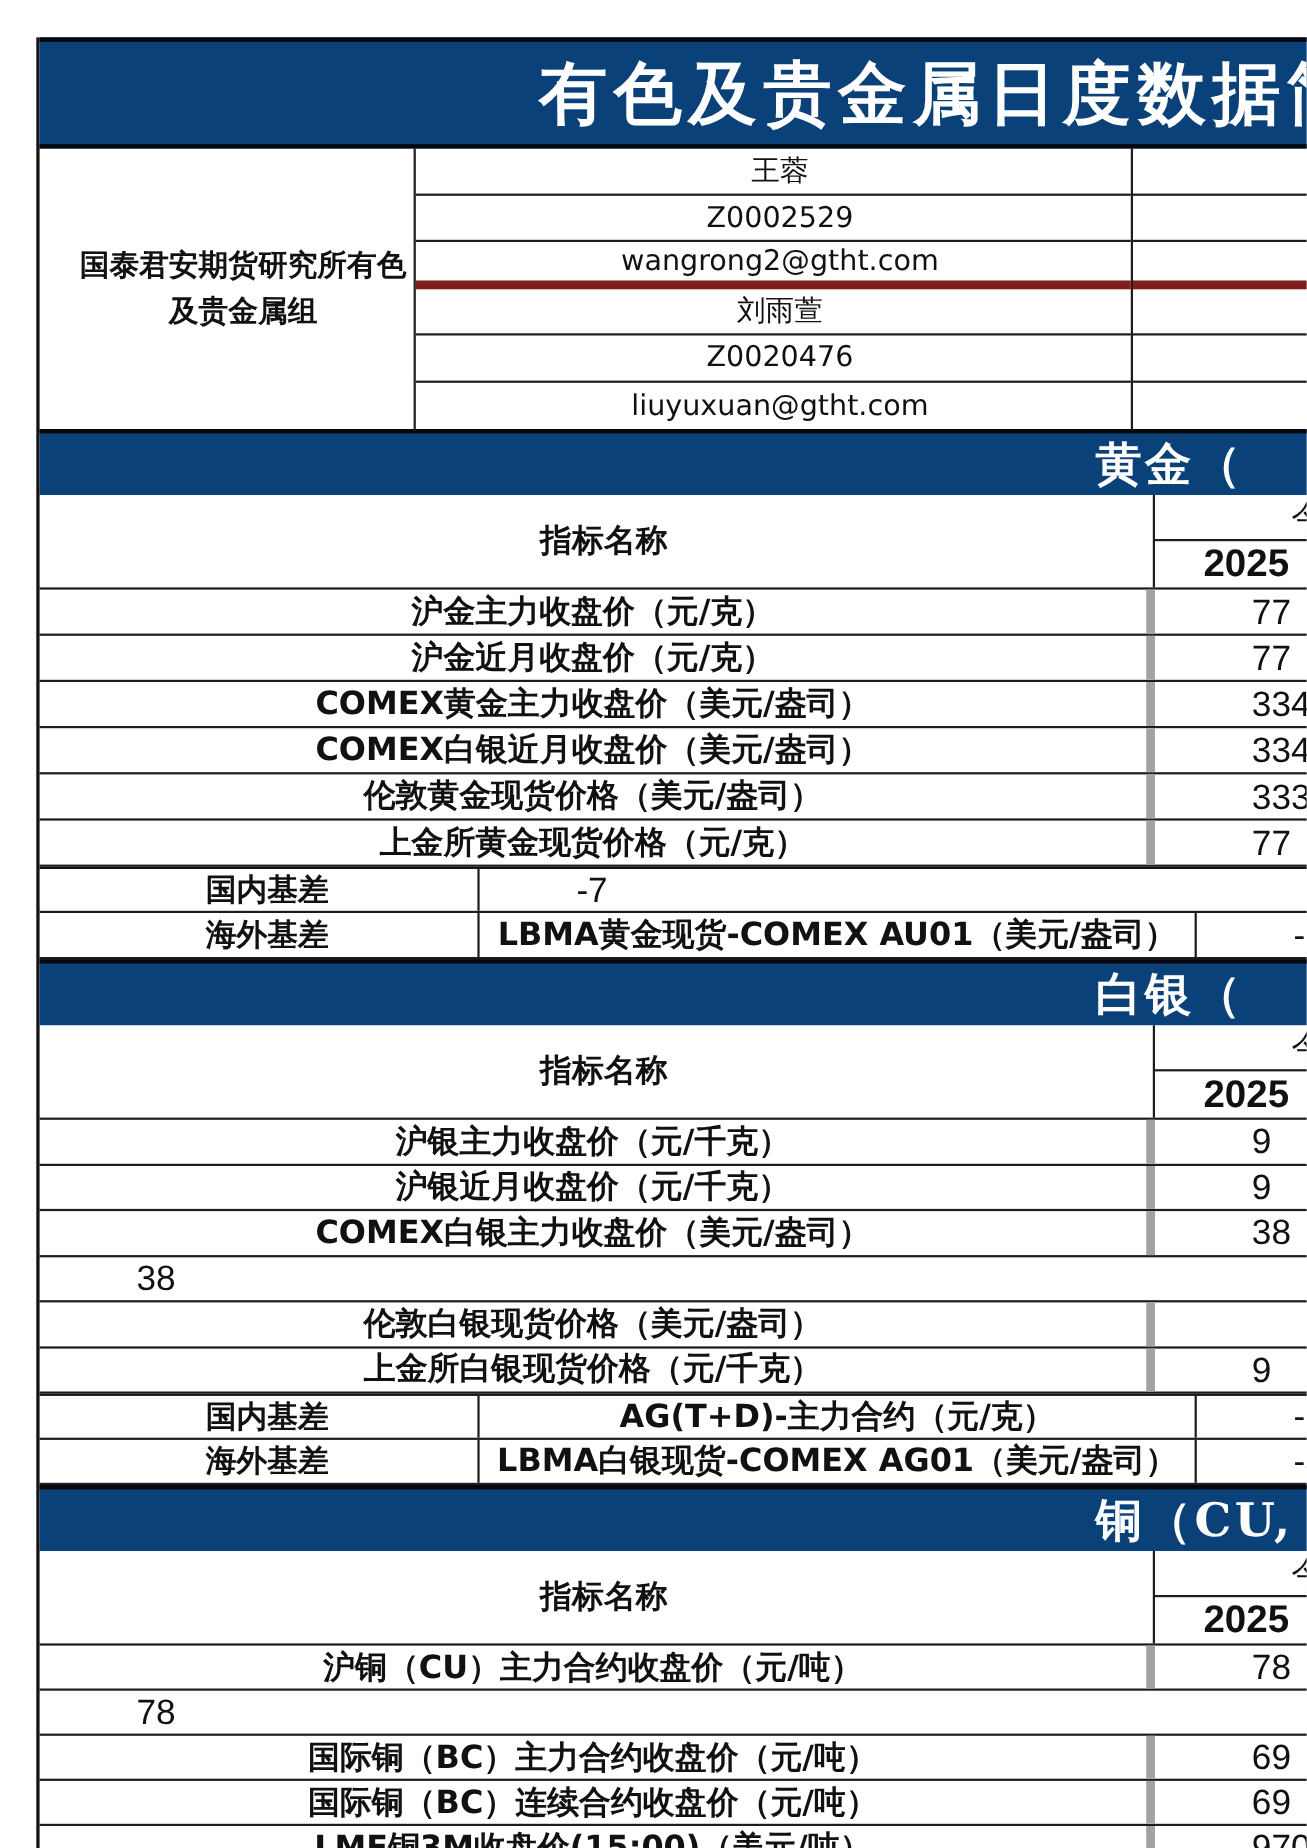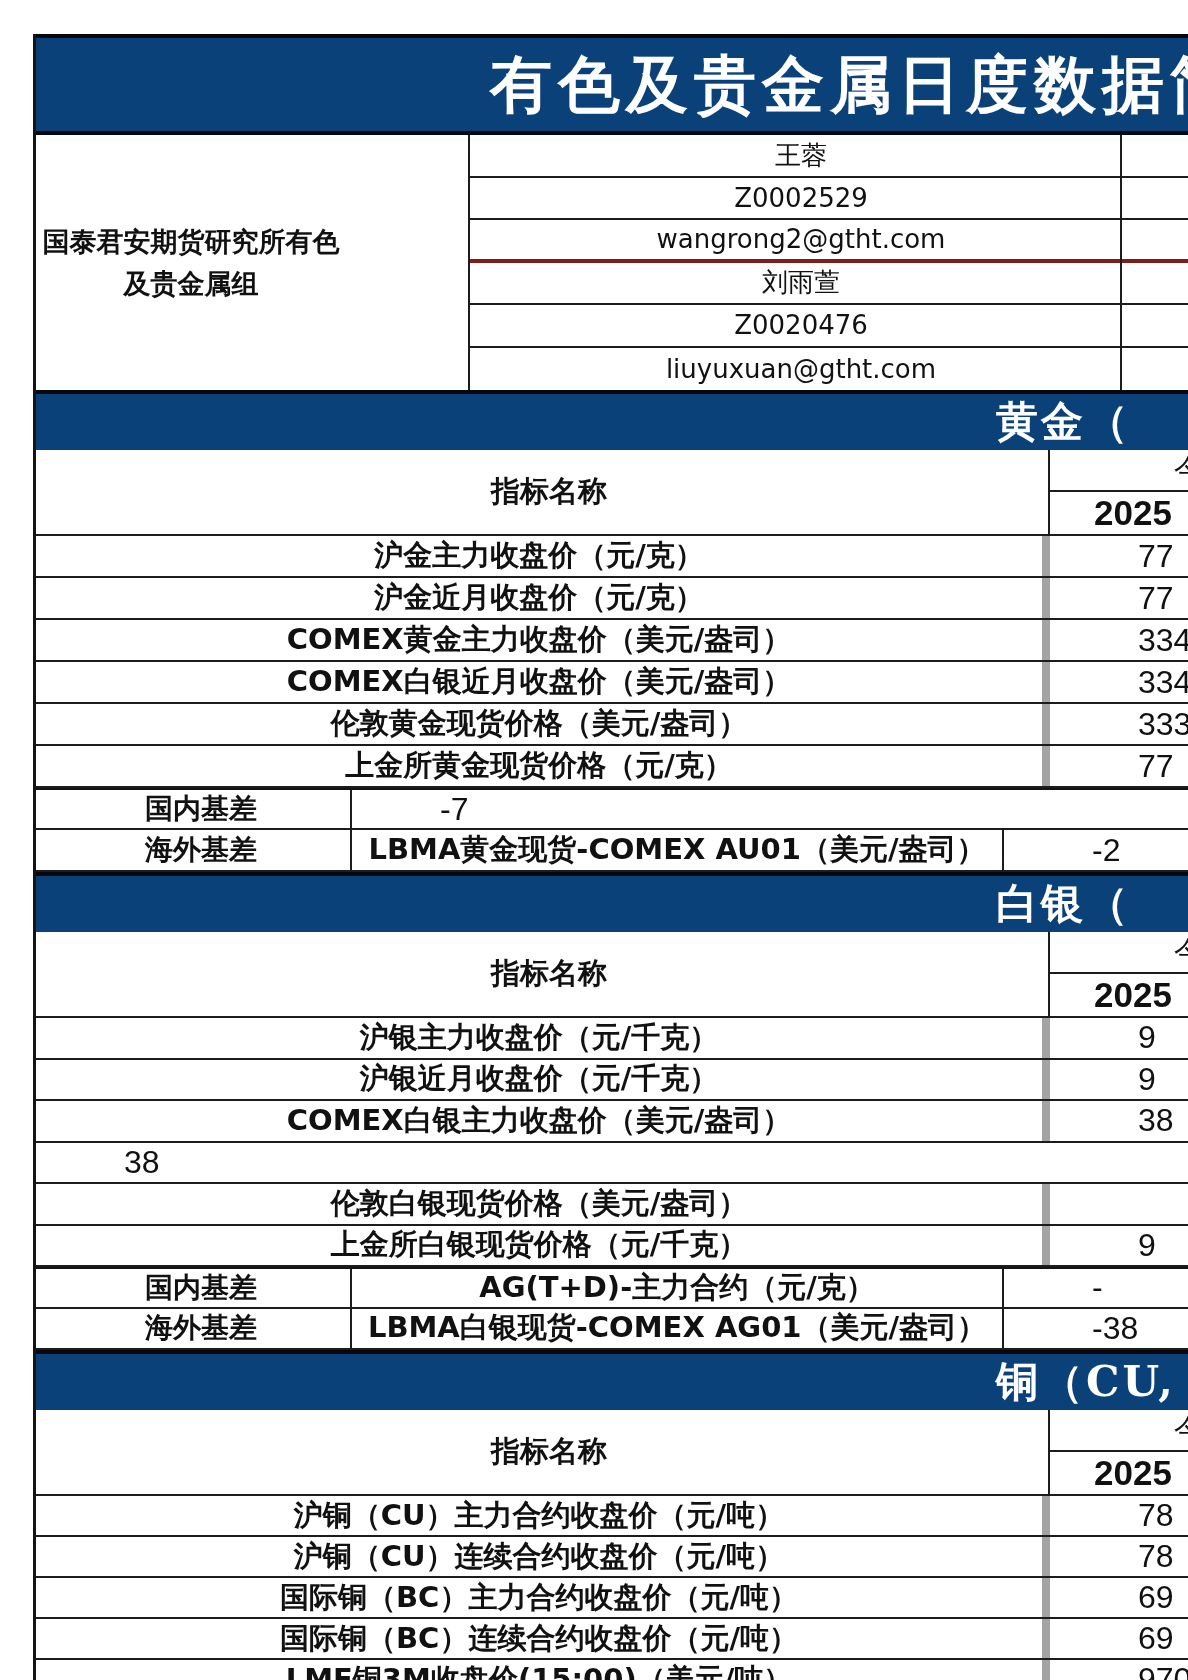--- a/index.html
+++ b/index.html
@@ -23,33 +23,33 @@
     box-sizing:content-box;
   }
   .titlebar .ttl{
     position:absolute;left:454px;top:50%;transform:translateY(-50%);
     color:#ffffff;font-size:62px;font-weight:bold;letter-spacing:6px;
     white-space:nowrap;font-family:"DejaVu Serif","Liberation Serif",serif;
   }
   
   .contact{display:flex;}
   .c-left{
-    width:434px;border-right:2px solid #1c1c1c;box-sizing:border-box;
-    display:flex;align-items:center;justify-content:flex-start;text-align:center;
+    width:342px;border-right:2px solid #1c1c1c;box-sizing:border-box;
+    display:flex;align-items:center;justify-content:flex-end;text-align:center;
     font-size:27px;font-weight:bold;line-height:1.55;
   }
   .c-left .wrap{width:310px;}
   .c-mid{width:652px;border-right:2px solid #1c1c1c;box-sizing:border-box;}
   .c-right{flex:1;}
   .ccell{
     height:42.5px;border-bottom:2px solid #1c1c1c;box-sizing:border-box;
     display:flex;align-items:center;justify-content:center;
     font-size:26px;white-space:nowrap;padding-left:12px;
   }
-  .ccell.sep{border-bottom:4px solid #7f1d1d;text-align:center;}
+  .ccell.sep{border-bottom:8px solid #7f1d1d;text-align:center;}
   .ccell.last{border-bottom:none;}
   
   .secbar{
     position:relative;height:56px;background:#0b4179;
     border-top:4px solid #06080f;box-sizing:content-box;
   }
   .secbar .sl{
     position:absolute;left:960px;top:50%;transform:translateY(-50%);
     color:#ffffff;font-size:42px;font-weight:bold;letter-spacing:3px;
     white-space:nowrap;font-family:"DejaVu Serif","Liberation Serif",serif;
@@ -77,21 +77,21 @@
   .row.thick-top{border-top:2px solid #141414;}
   .h-g .row{height:42px;}
   .h-s .row{height:41.5px;}
   .h-c .row{height:41px;}
   .lbl-full{
     width:1014px;border-right:8px solid #a3a3a3;box-sizing:border-box;
     display:flex;align-items:center;justify-content:center;
     font-size:29px;font-weight:bold;white-space:nowrap;
   }
   .grp{
-    width:316px;border-right:2px solid #1c1c1c;box-sizing:border-box;
+    width:400px;border-right:2px solid #1c1c1c;box-sizing:border-box;
     display:flex;align-items:center;justify-content:center;
     font-size:28px;font-weight:bold;white-space:nowrap;padding-left:16px;
   }
   .lbl-mid{
     width:652px;border-right:2px solid #1c1c1c;box-sizing:border-box;
     display:flex;align-items:center;justify-content:center;
     font-size:29px;font-weight:bold;white-space:nowrap;
   }
   .val{
     flex:1;display:flex;align-items:center;padding-left:88px;
@@ -232,21 +232,20 @@
         <div class="dh-day">今日</div>
         <div class="dh-date">2025</div>
       </div>
     </div>
     <div class="h-c">
       <div class="row">
         <div class="lbl-full">沪铜（CU）主力合约收盘价（元/吨）</div>
         <div class="val">78</div>
       </div>
       <div class="row">
-        <div class="lbl-full">沪铜（CU）连续合约收盘价（元/吨）</div>
         <div class="val">78</div>
       </div>
       <div class="row">
         <div class="lbl-full">国际铜（BC）主力合约收盘价（元/吨）</div>
         <div class="val">69</div>
       </div>
       <div class="row">
         <div class="lbl-full">国际铜（BC）连续合约收盘价（元/吨）</div>
         <div class="val">69</div>
       </div>

